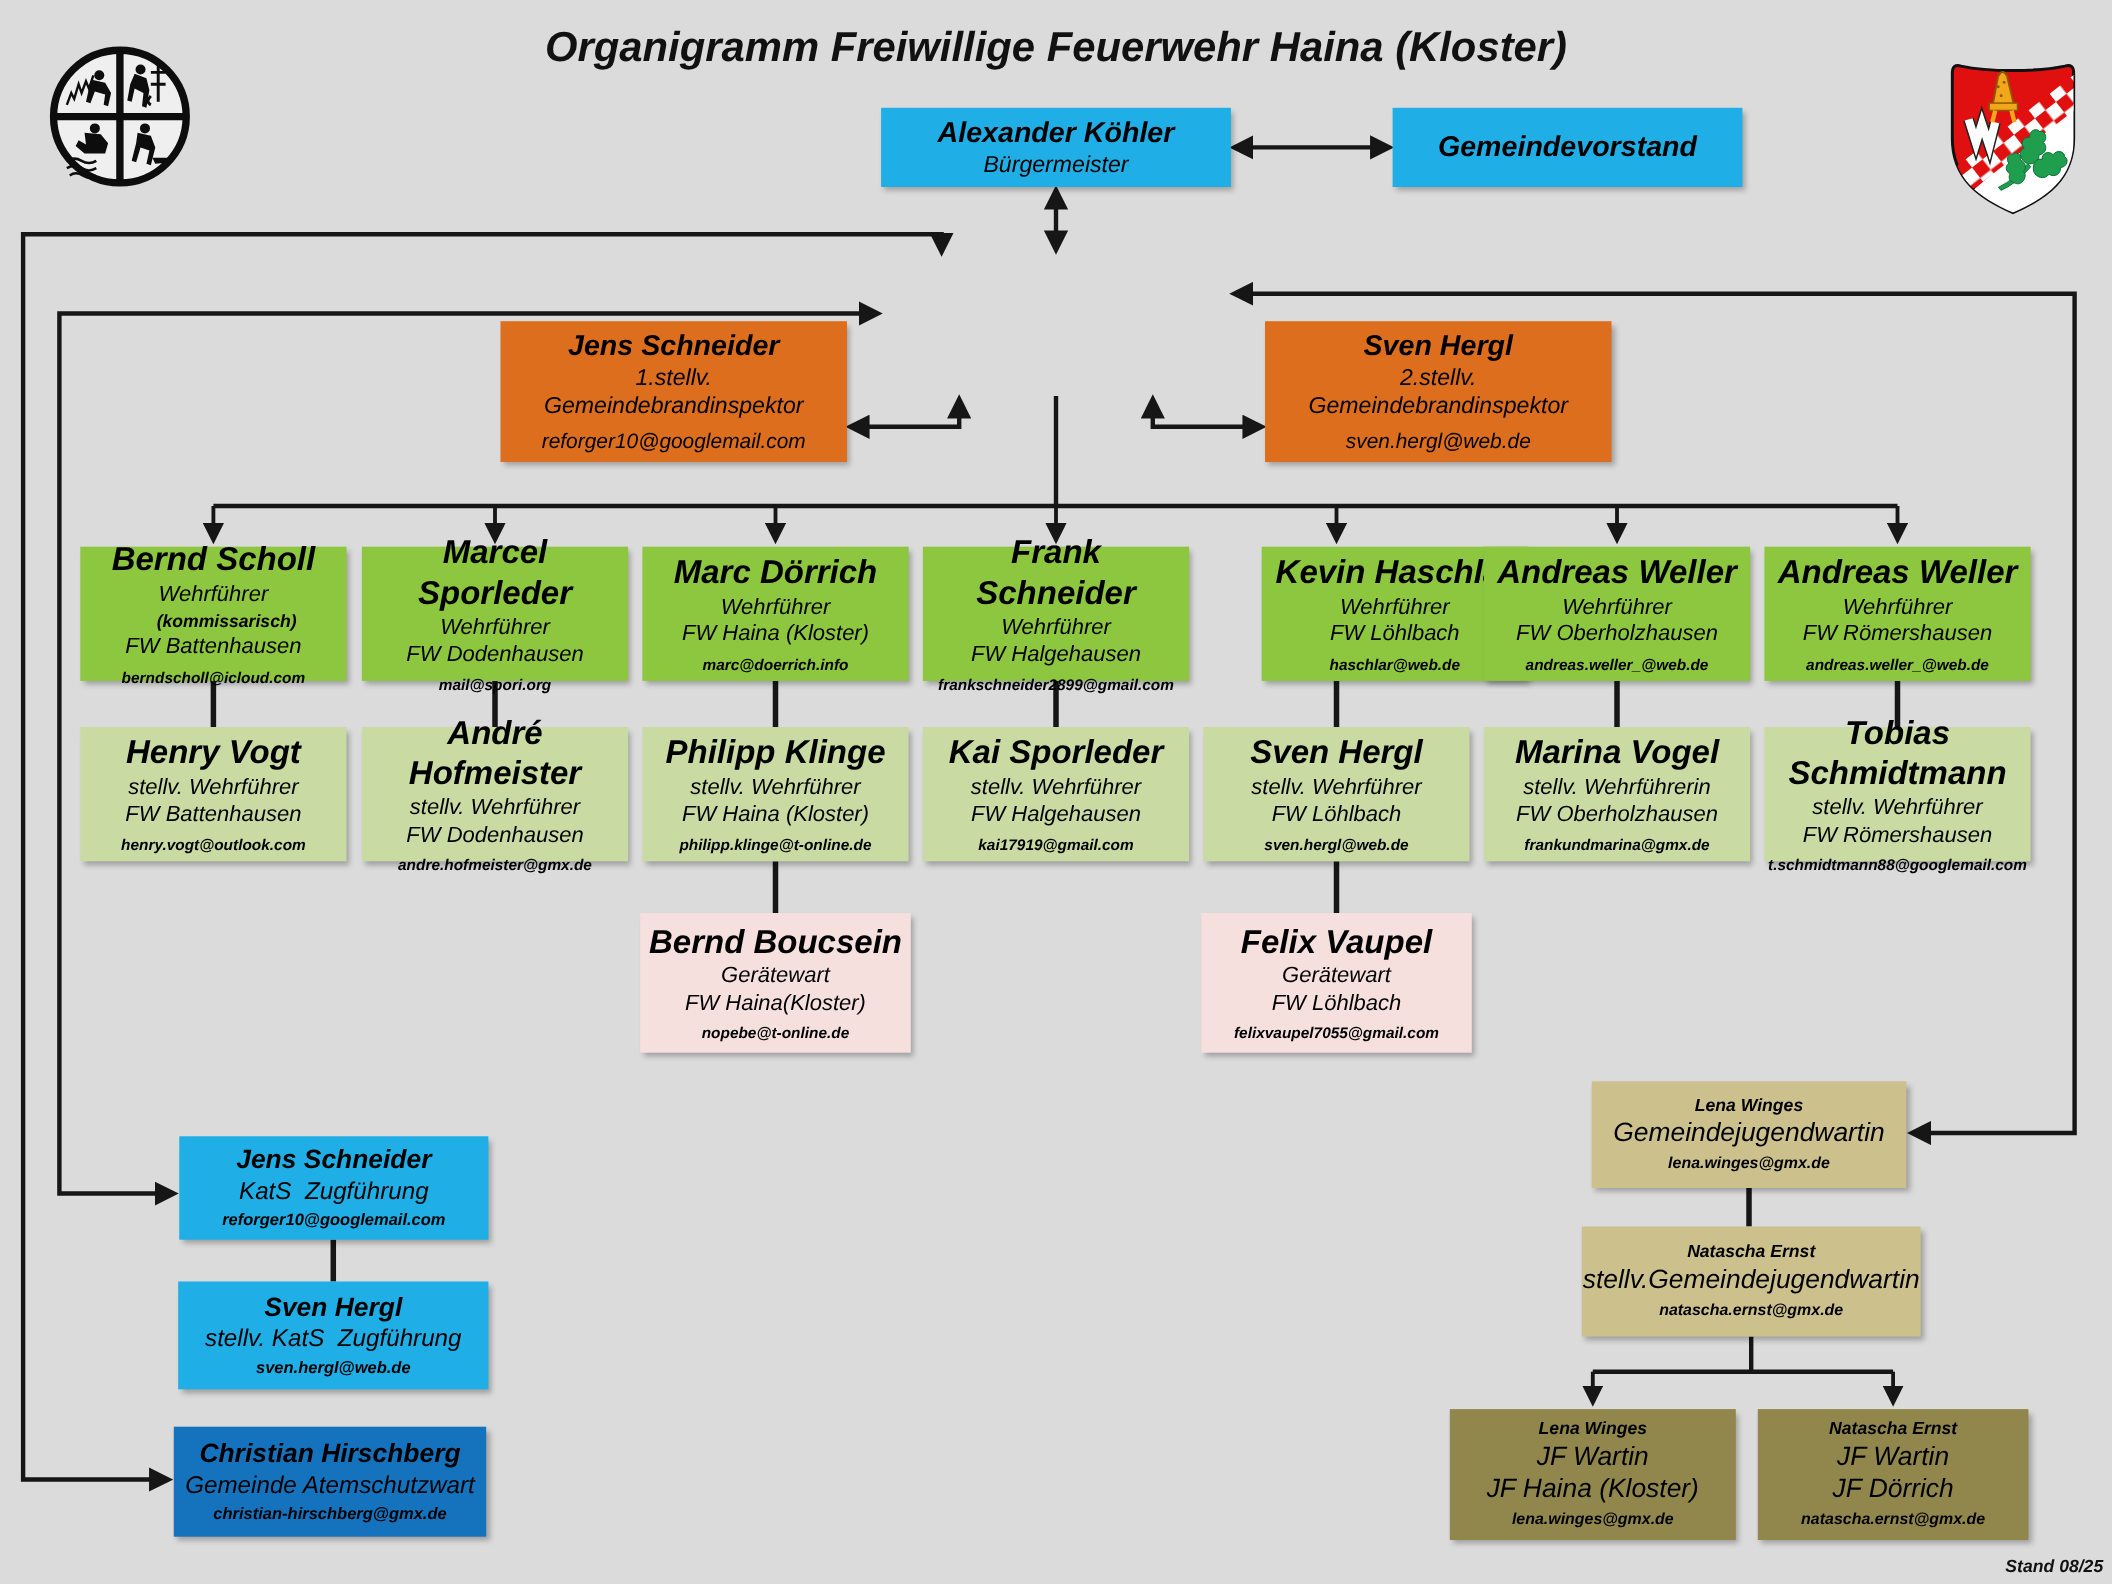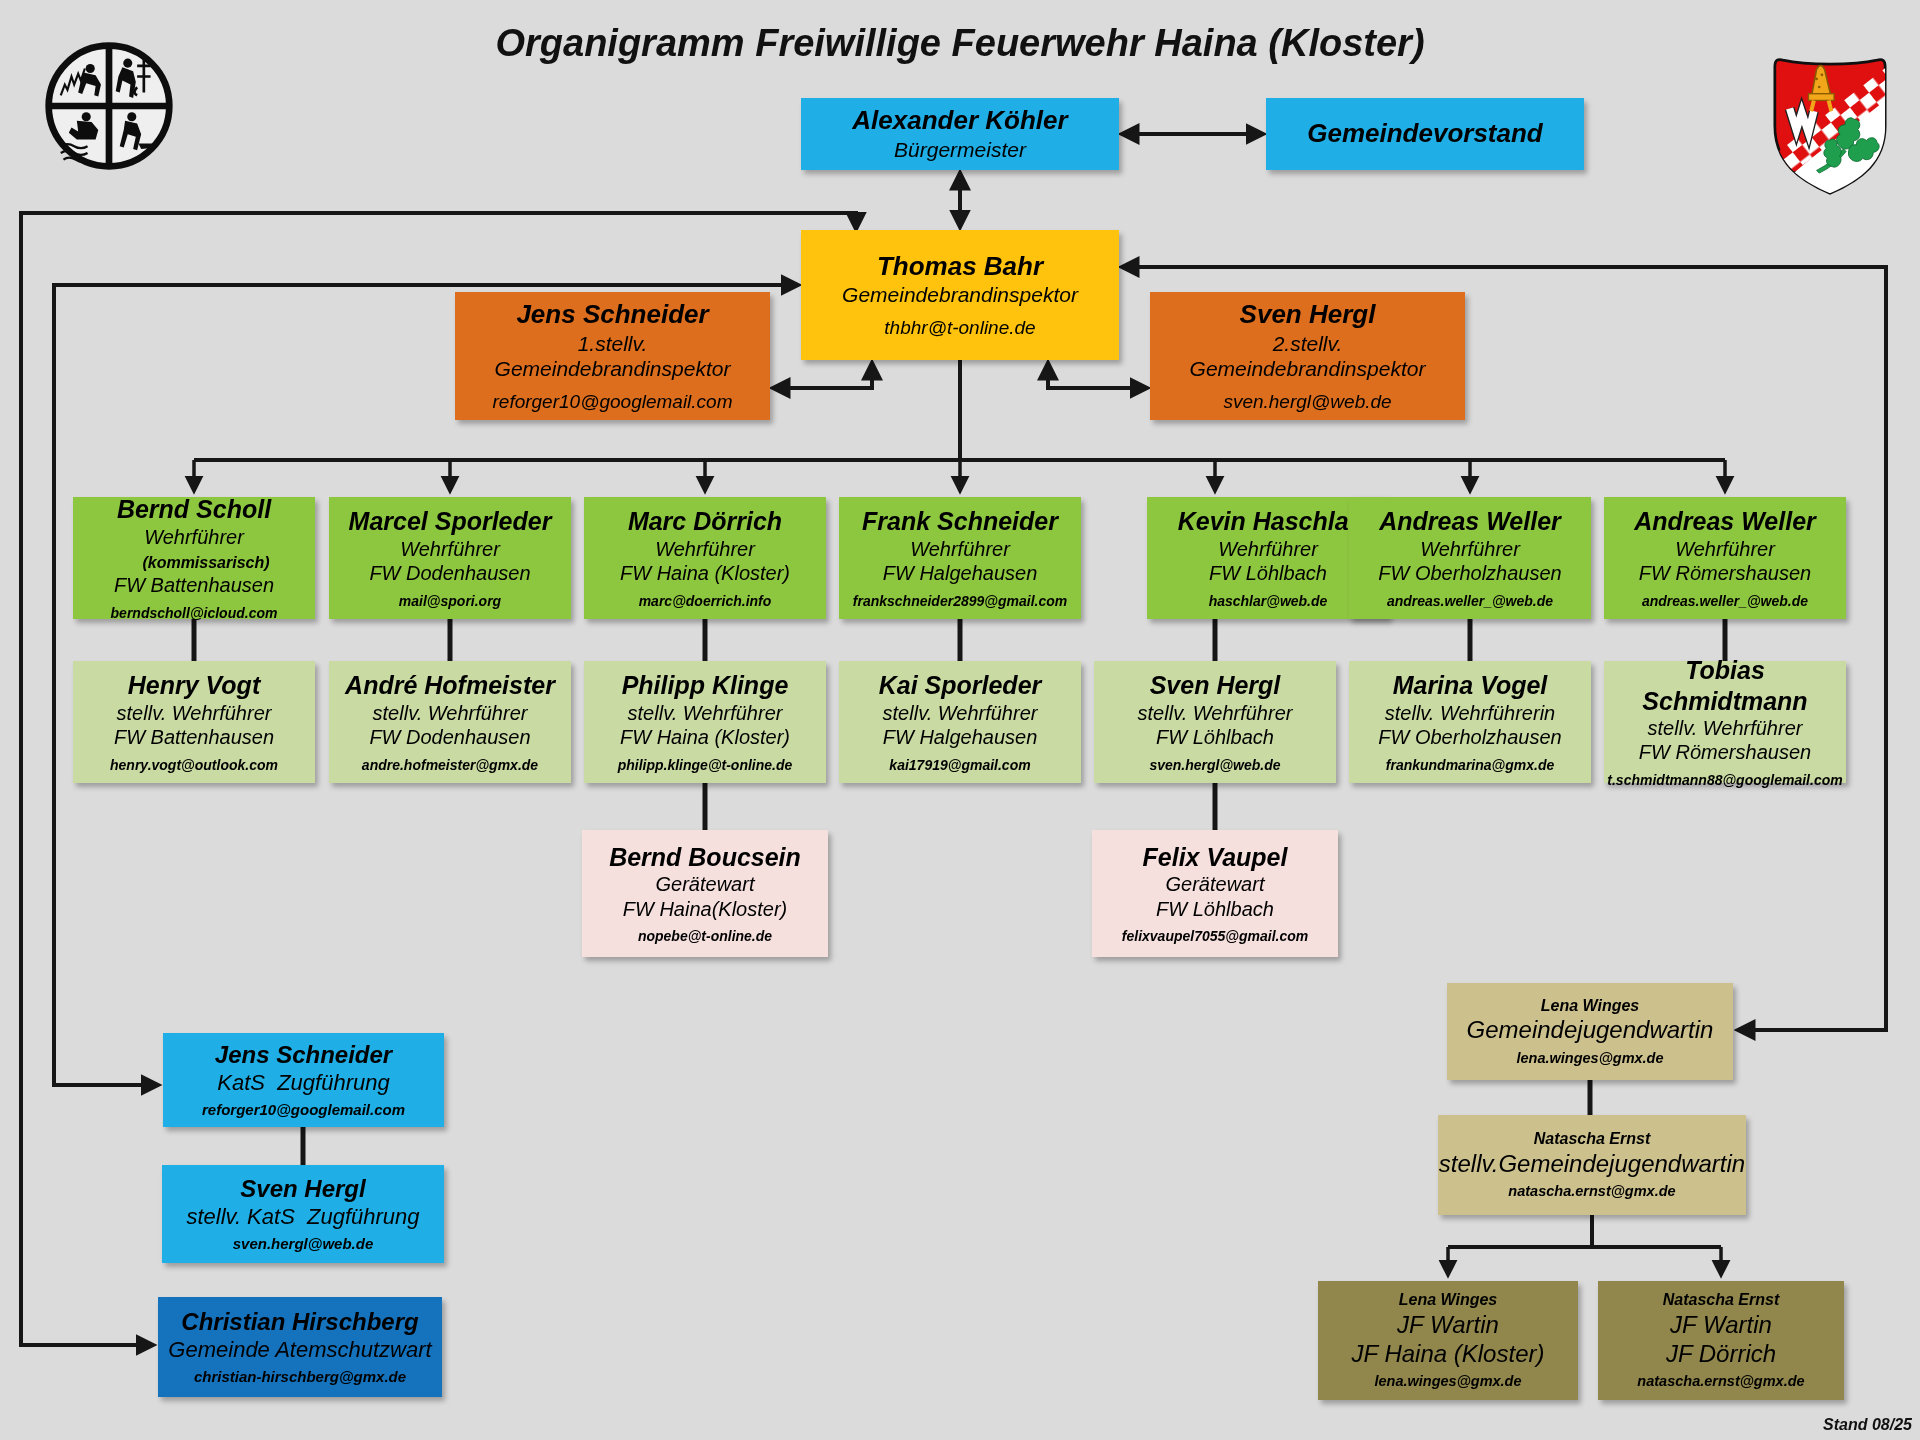--- a/index.html
+++ b/index.html
@@ -11,21 +11,21 @@
         box-sizing:border-box;box-shadow:3px 4px 5px rgba(0,0,0,.28);}
   .blue{background:#1FAEE5;}
   .darkblue{background:#1573BE;}
   .yellow{background:#FFC20D;}
   .orange{background:#DC6E1E;}
   .green{background:#8DC63F;}
   .lightgreen{background:#C9DAA2;}
   .pink{background:#F5E0DE;}
   .tan{background:#CCC08D;}
   .olive{background:#91874C;}
-  .n-name{font-weight:bold;font-size:25px;}
+  .n-name{font-weight:bold;font-size:30px;}
   .n-role,.n-unit{font-size:20px;white-space:pre-wrap;}
   .n-email{font-size:14px;font-weight:bold;margin-top:7px;}
   .n-note{font-size:16px;font-weight:bold;margin-left:24px;}
   .top .n-name{font-size:26px;}
   .top .n-role{font-size:21px;}
   .top .n-email{font-size:19px;font-weight:normal;margin-top:8px;}
   .kats .n-name{font-size:24px;}
   .kats .n-role{font-size:22px;}
   .kats .n-email{font-size:15px;margin-top:5px;}
   .tanbox .n-name,.olivebox .n-name{font-size:16px;}
@@ -155,25 +155,20 @@
     </g>
   </svg>
 
   <div class="node blue top" style="left:801px;top:98px;width:318px;height:72px">
     <div class="n-name">Alexander Köhler</div>
     <div class="n-role">Bürgermeister</div>
   </div>
   <div class="node blue top" style="left:1266px;top:98px;width:318px;height:72px">
     <div class="n-name">Gemeindevorstand</div>
   </div>
-  <div class="node yellow top" style="left:801px;top:230px;width:318px;height:130px">
-    <div class="n-name">Thomas Bahr</div>
-    <div class="n-role">Gemeindebrandinspektor</div>
-    <div class="n-email">thbhr@t-online.de</div>
-  </div>
   <div class="node orange top" style="left:455px;top:292px;width:315px;height:128px">
     <div class="n-name">Jens Schneider</div>
     <div class="n-role">1.stellv. Gemeindebrandinspektor</div>
     <div class="n-email">reforger10@googlemail.com</div>
   </div>
   <div class="node orange top" style="left:1150px;top:292px;width:315px;height:128px">
     <div class="n-name">Sven Hergl</div>
     <div class="n-role">2.stellv. Gemeindebrandinspektor</div>
     <div class="n-email">sven.hergl@web.de</div>
   </div>

